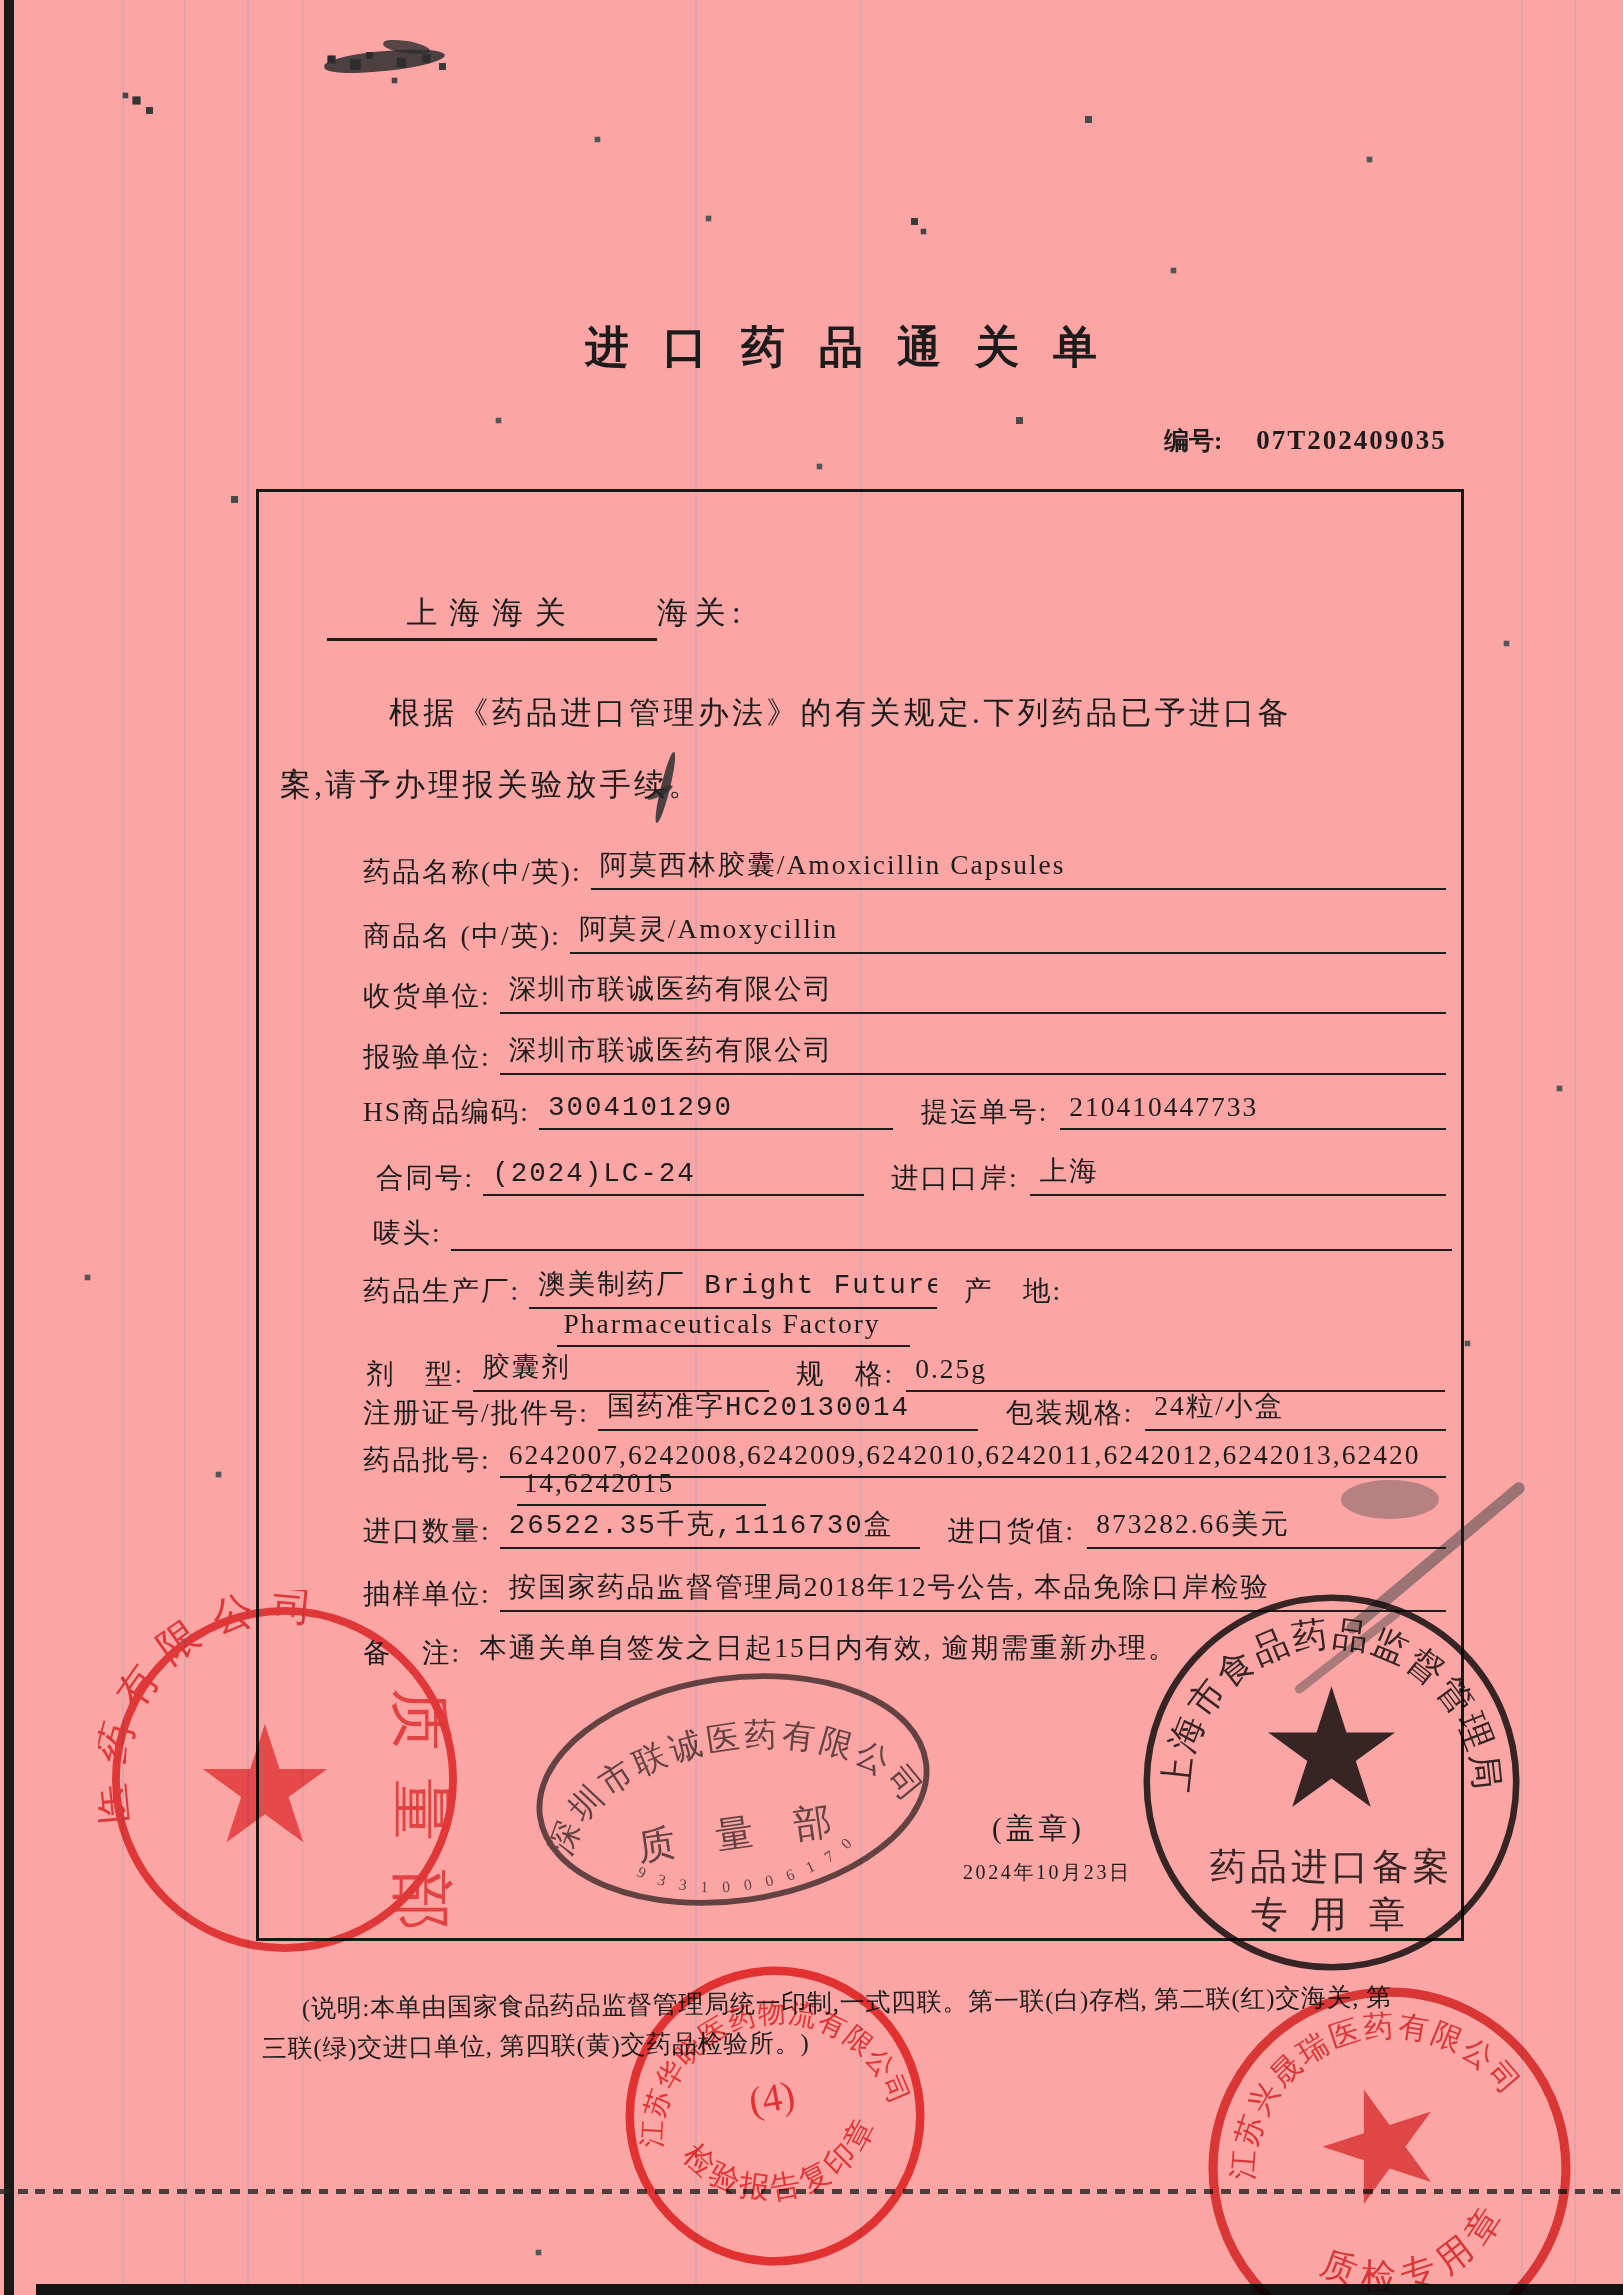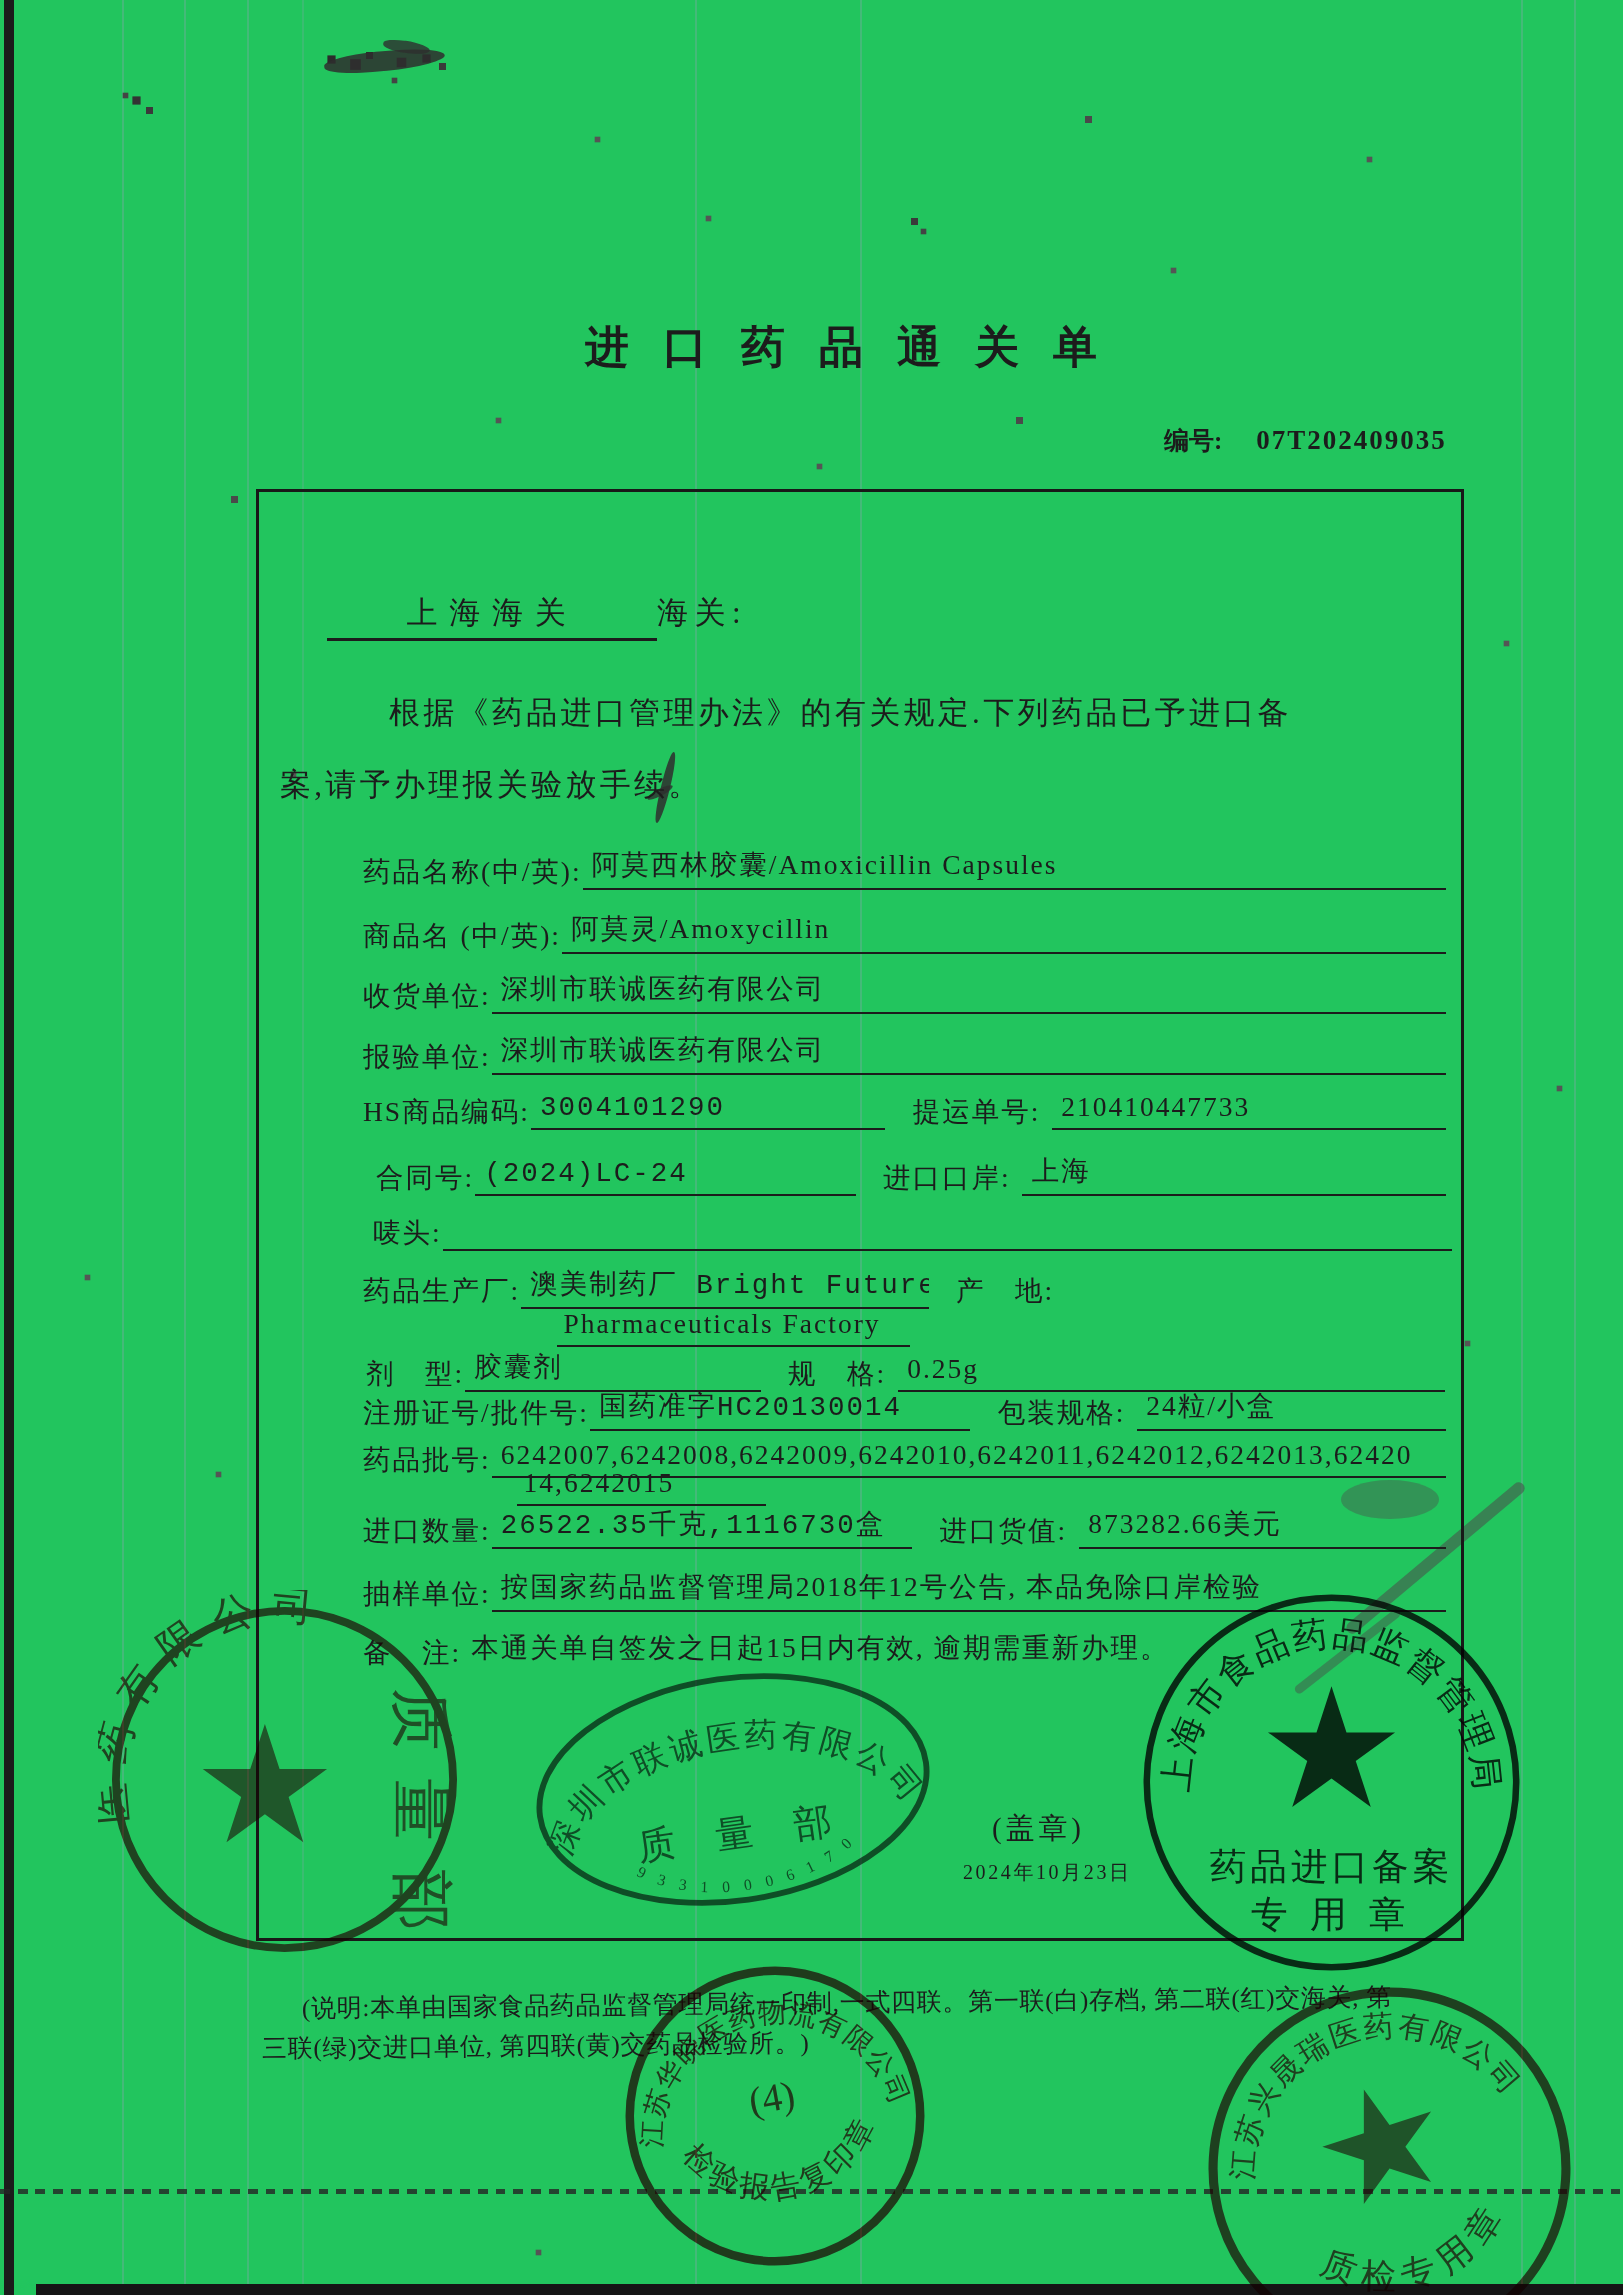--- a/index.html
+++ b/index.html
@@ -1,20 +1,20 @@
 <!DOCTYPE html>
 <html style="font-size:10.5px"><head>
 <meta charset="utf-8">
 <style>
   html,body{margin:0;padding:0;background:#888;}
   #page{
     position:relative;
     width:1623px;height:2295px;
     margin:0 auto;
-    background:#22c55e;
+    background:#fca5a5;
     overflow:hidden;
     font-family:"Liberation Serif","DejaVu Serif",serif;
     color:#1c1c1c;
   }
   .abs{position:absolute;}
   
   .edge-bar{left:3.9px;top:0;width:10.5px;height:100%;background:#1b1b1b;}
   .fold{top:0;width:2px;height:100%;background:rgba(150,162,185,.30);}
   .blob{background:#2e2e2e;border-radius:45% 55% 50% 50%;}
   .streak{background:#4a4a4a;border-radius:6.5px;}
@@ -46,21 +46,21 @@
   .salut{left:327px;top:592px;font-size:31px;white-space:nowrap;}
   .salut .u{display:inline-block;width:330px;text-align:center;letter-spacing:11.8px;
     border-bottom:3.3px solid #1c1c1c;padding-bottom:3.9px;}
   .salut .sfx{letter-spacing:6.5px;}
 
   .intro{font-size:31px;letter-spacing:3.3px;white-space:nowrap;}
   .intro1{left:389px;top:692px;}
   .intro2{left:280px;top:764px;}
 
   .row{position:absolute;display:flex;align-items:flex-end;font-size:27.5px;white-space:nowrap;}
-  .row .lb{letter-spacing:2px;margin-right:1px;flex:0 0 auto;}
+  .row .lb{letter-spacing:2px;margin-right:9px;flex:0 0 auto;}
   .row .lb2{letter-spacing:2px;margin:0 11.8px 0 27.5px;flex:0 0 auto;}
   .row .uv{border-bottom:2.6px solid #1c1c1c;padding:0 5.2px 5.2px 9.2px;letter-spacing:2px;overflow:hidden;}
   .row .fix{flex:0 0 auto;font-family:Liberation Mono, monospace;}
   .row .fx{flex:1 1 auto;}
   .row .plain{padding:0 5.2px 5.2px 9.2px;letter-spacing:2px;}
 
   .cont{position:absolute;font-size:27.5px;letter-spacing:2px;border-bottom:2.6px solid #1c1c1c;
     padding:0 6.5px 5.2px 6.5px;white-space:nowrap;}
 
   .sealnote{left:992px;top:1809px;font-size:29px;letter-spacing:3.9px;}

